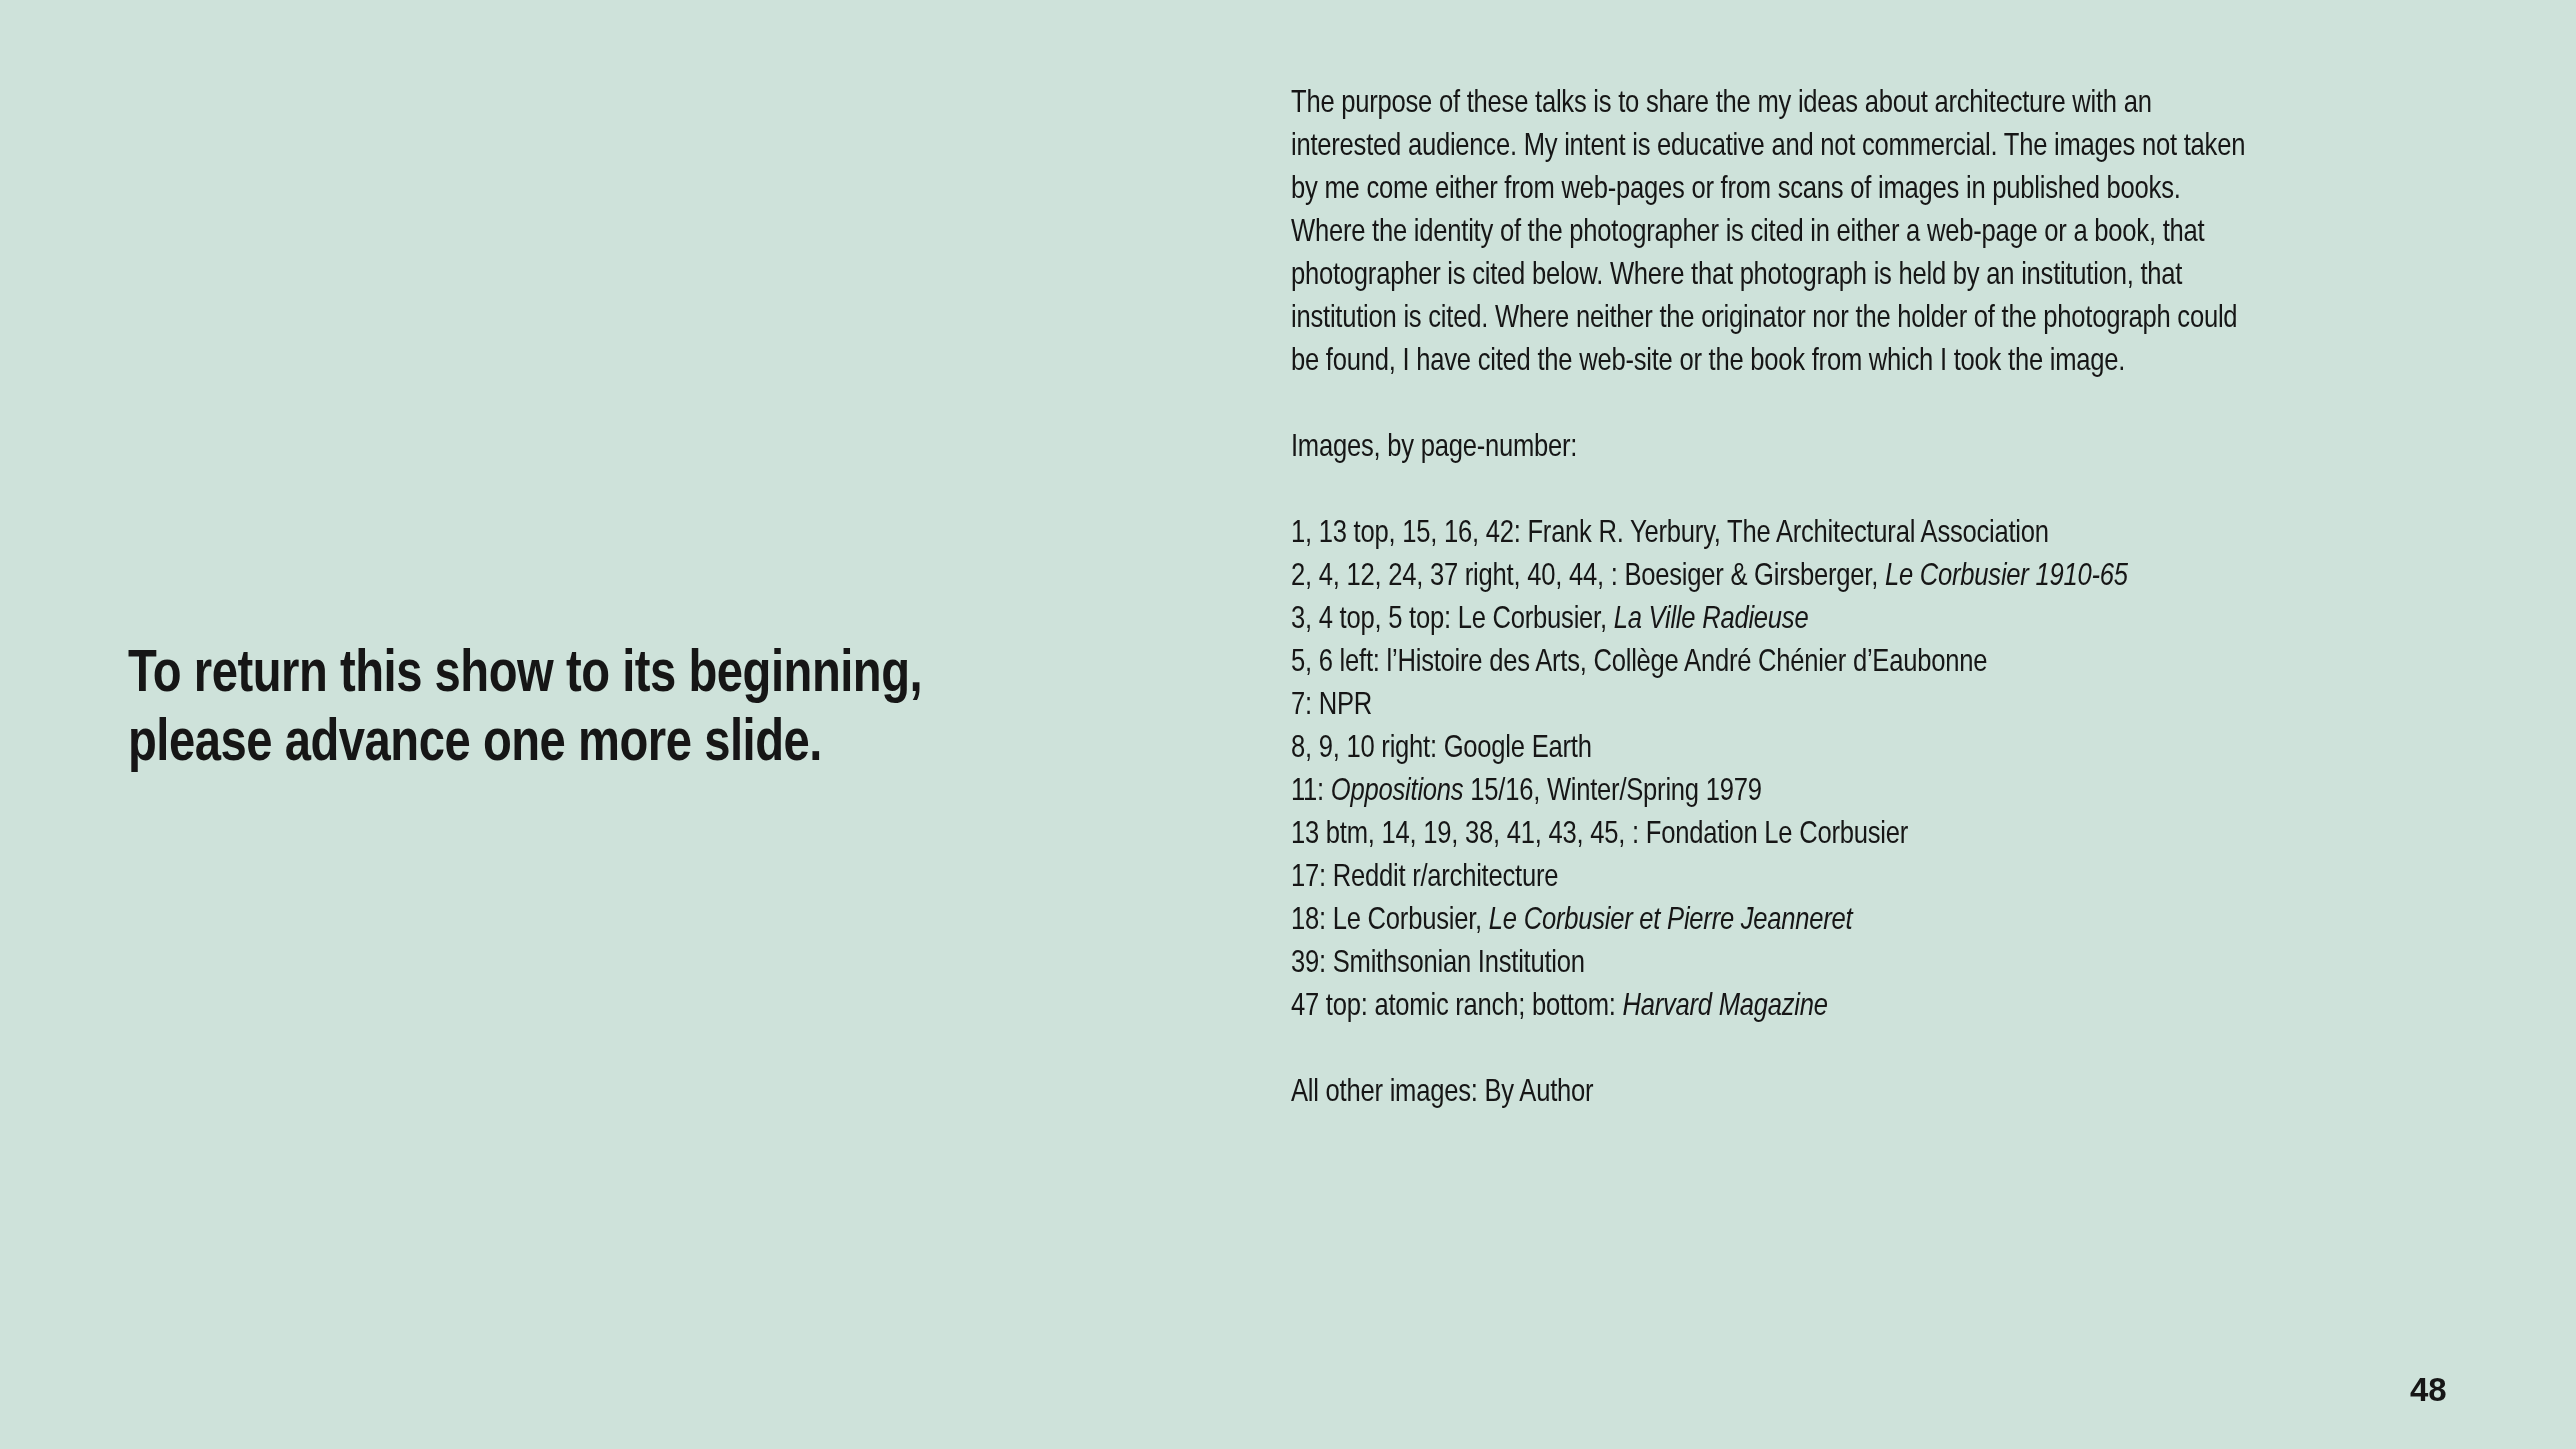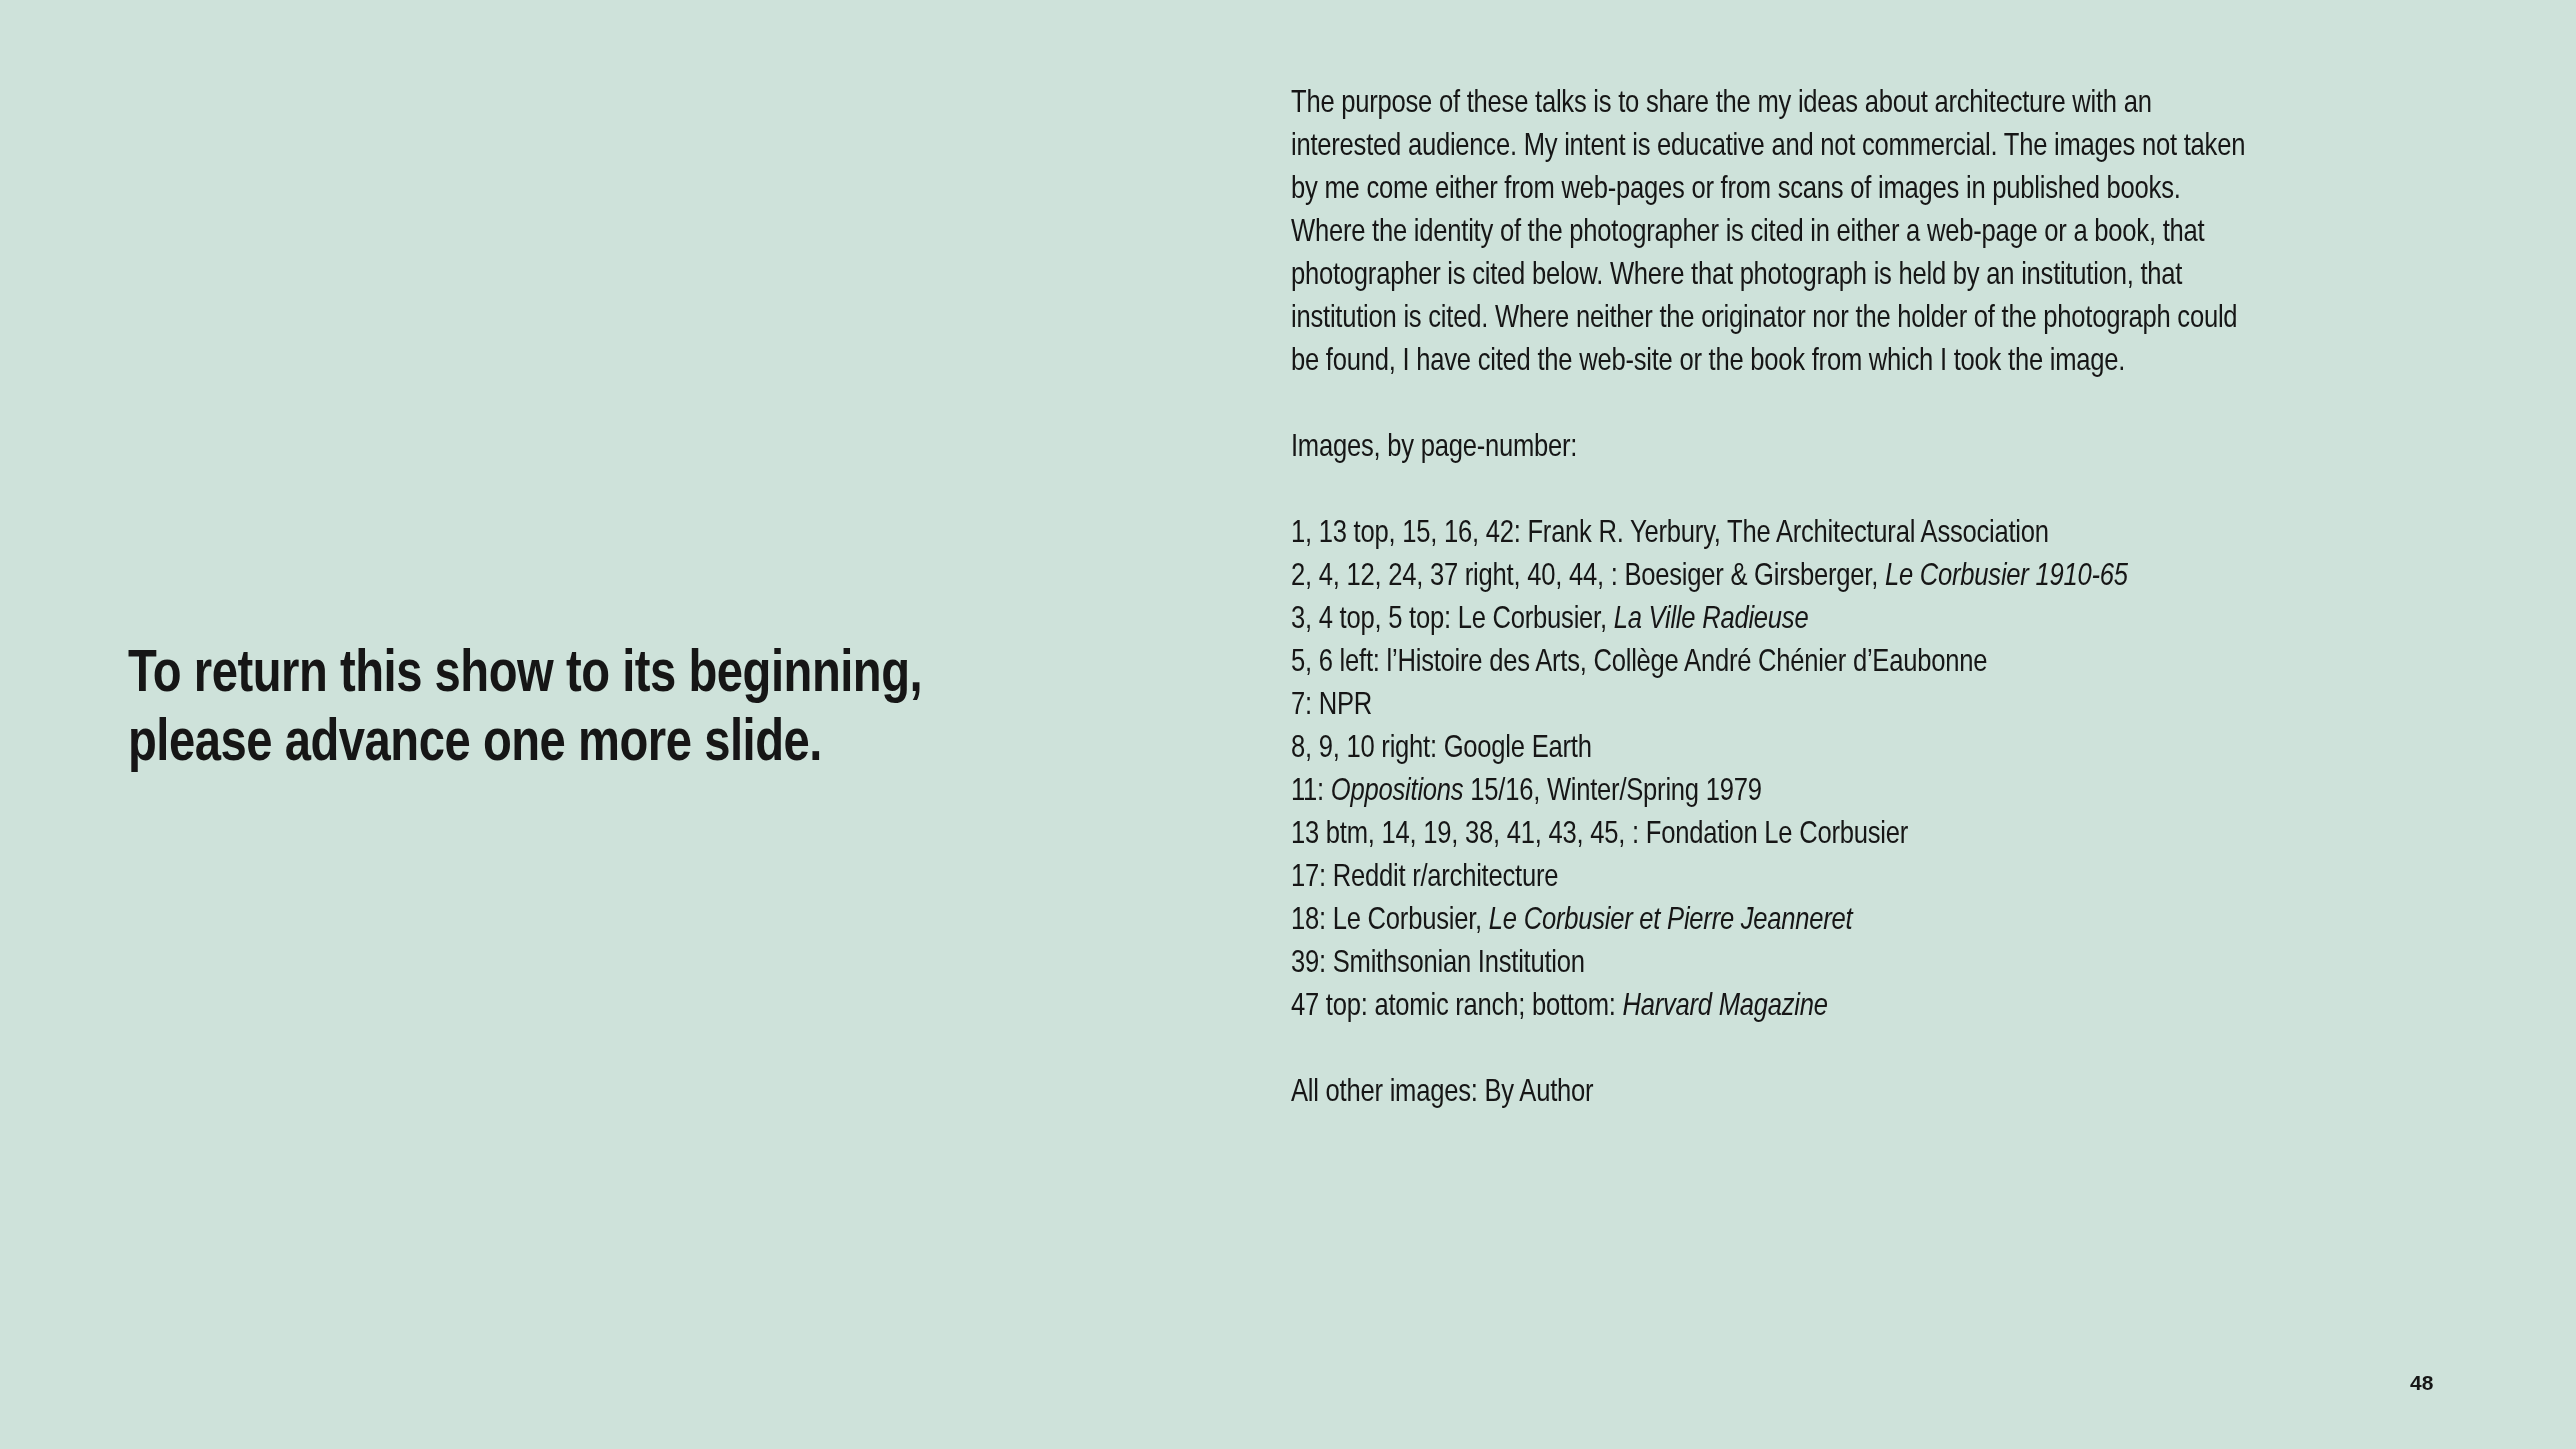--- a/index.html
+++ b/index.html
@@ -54,21 +54,21 @@
   .footer-note {
     margin: 43px 0 0 0;
   }
   .italic {
     font-style: italic;
   }
   .page-number {
     position: absolute;
     left: 2410px;
     top: 1371px;
-    font-size: 21px;
+    font-size: 33px;
     font-weight: bold;
   }
 </style>
 </head>
 <body>
 
 <div class="slide" style="background: rgb(206, 226, 218); color: rgb(22, 22, 22);">
 
   <div class="left-message condensed">To return this show to its beginning,
 please advance one more slide.</div>

